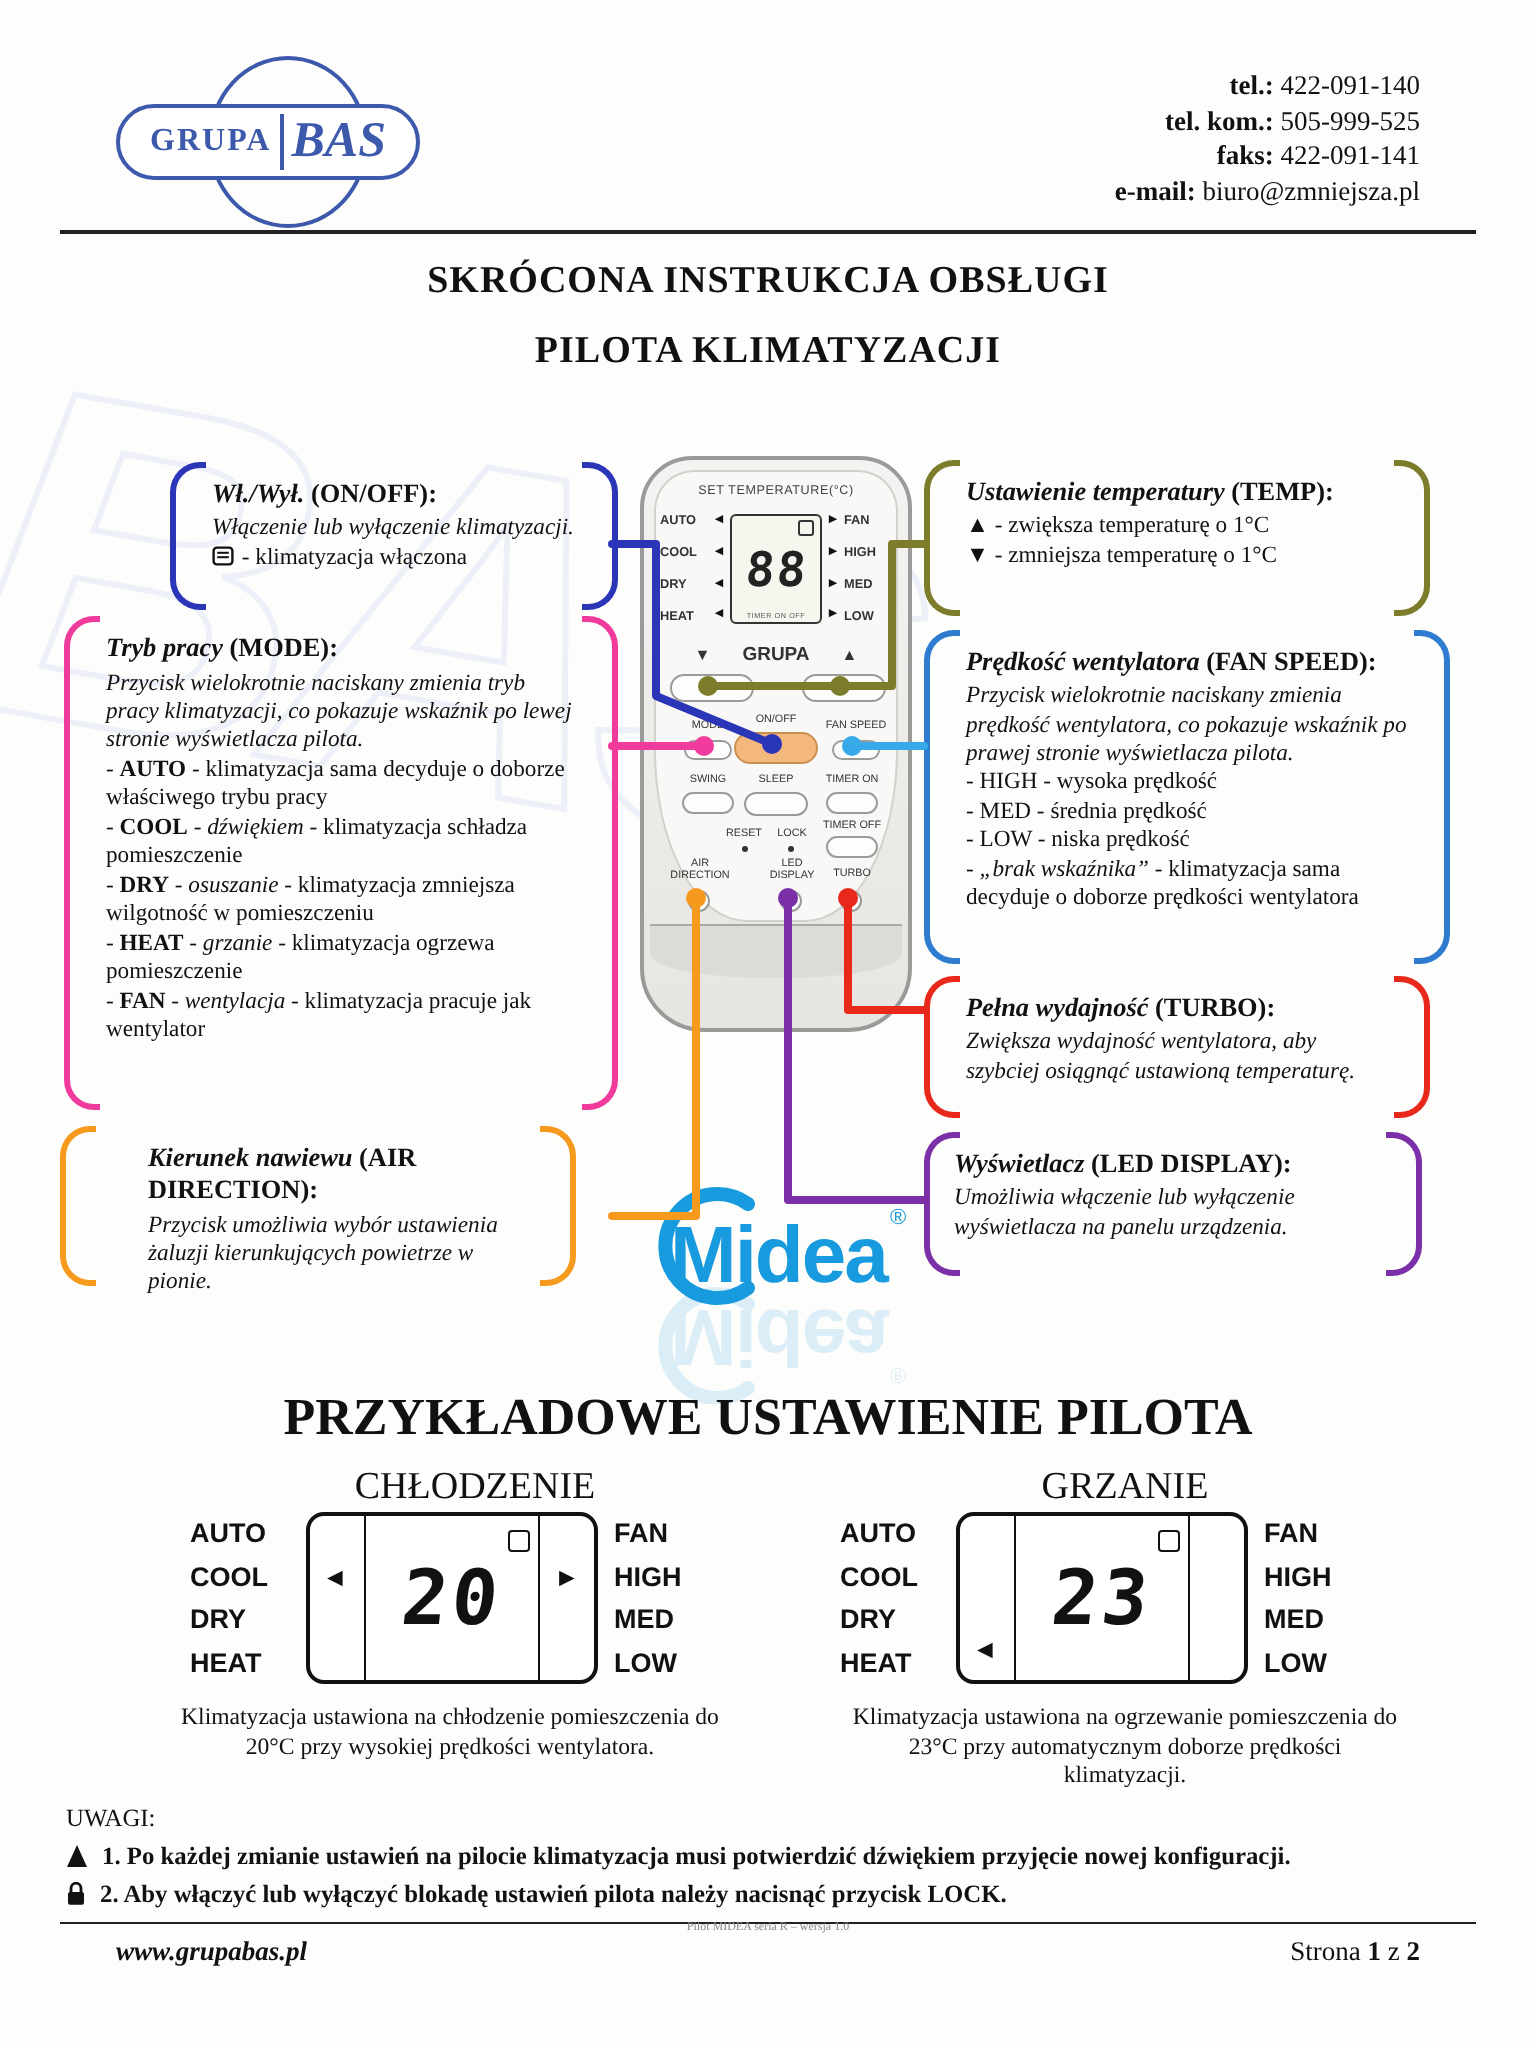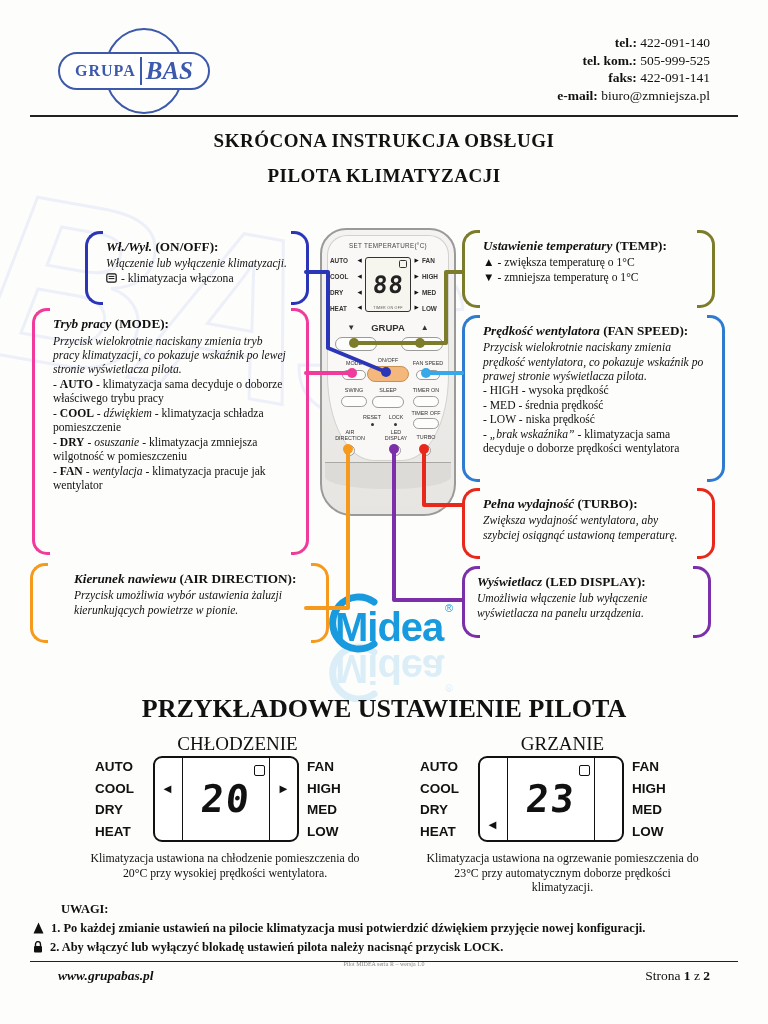--- a/index.html
+++ b/index.html
@@ -71,21 +71,21 @@
   .ex-strip{position:absolute;top:0;bottom:0;width:27px}
   .ex-strip.l{left:0;border-right:1.5px solid #111}
   .ex-strip.r{right:0;border-left:1.5px solid #111}
   .ex-tri{position:absolute;font-size:13px;line-height:13px;color:#111}
   .ex-digits{position:absolute;left:29px;right:29px;top:4px;bottom:4px;display:flex;align-items:center;justify-content:center;
         font:700 38px "DejaVu Sans Mono",monospace;transform:skewX(-6deg);letter-spacing:2px;color:#111}
   .ex-ico{position:absolute;top:7px;right:32px;width:9px;height:9px;border:1.6px solid #111;border-radius:2px}
   .ex-cap{position:absolute;top:851px;text-align:center;font-size:11.8px;line-height:14.5px;z-index:2}
   
   .uwagi{position:absolute;left:33px;top:902px;right:28px;font-size:12.4px;z-index:2}
-  .uwagi-title{font-weight:700;margin-left:28px;margin-bottom:3px}
+  .uwagi-title{font-weight:400;margin-bottom:3px}
   .note{display:flex;gap:7px;font-weight:700;line-height:16.5px;margin-bottom:2px;align-items:flex-start}
   .note svg{flex:none;margin-top:2px}
   .rule-bottom{position:absolute;left:30px;right:30px;top:961px;border-top:1.6px solid #222}
   .f-doc{position:absolute;top:961px;left:0;right:0;text-align:center;font-size:6px;color:#888;z-index:2}
   .f-site{position:absolute;left:58px;top:968px;font-style:italic;font-weight:700;font-size:13.5px;z-index:2}
   .f-page{position:absolute;right:58px;top:968px;font-size:13.5px;z-index:2}
   .f-page b{font-weight:700}
 </style>
 </head>
 <body>
@@ -125,24 +125,25 @@
         </svg><span> - klimatyzacja włączona</span>
     </div>
   </div>
 
   <div class="callout" style="left: 32px; top: 308px; width: 277px; height: 247px; line-height: 1.25; --bc: #f03a9c;">
     <div class="co-title"><span class="pl">Tryb pracy </span><span class="en">(MODE):</span></div>
     <div class="co-desc">Przycisk wielokrotnie naciskany zmienia tryb pracy klimatyzacji, co pokazuje wskaźnik po lewej stronie wyświetlacza pilota.</div>
     <div class="co-item"><span> - </span><span class="b">AUTO</span><span class="i"></span><span> - klimatyzacja sama decyduje o doborze właściwego trybu pracy</span></div>
     <div class="co-item"><span>- </span><span class="b">COOL</span><span class="i"> - dźwiękiem</span><span> - klimatyzacja schładza pomieszczenie</span></div>
     <div class="co-item"><span>- </span><span class="b">DRY</span><span class="i"> - osuszanie</span><span> - klimatyzacja zmniejsza wilgotność w pomieszczeniu</span></div>
+    <div class="co-item"><span>- </span><span class="b">HEAT</span><span class="i"> - grzanie</span><span> - klimatyzacja ogrzewa pomieszczenie</span></div>
     <div class="co-item"><span>- </span><span class="b">FAN</span><span class="i"> - wentylacja</span><span> - klimatyzacja pracuje jak wentylator</span></div>
   </div>
 
-  <div class="callout" style="left: 30px; top: 563px; width: 299px; height: 80px; padding-left: 44px; --bc: #f59a1d;">
+  <div class="callout" style="left: 30px; top: 563px; width: 258px; height: 80px; padding-left: 44px; --bc: #f59a1d;">
     <div class="co-title"><span class="pl">Kierunek nawiewu </span><span class="en">(AIR DIRECTION):</span></div>
     <div class="co-desc">Przycisk umożliwia wybór ustawienia żaluzji kierunkujących powietrze w pionie.</div>
   </div>
 
   <div class="callout" style="left: 462px; top: 230px; width: 253px; height: 78px; --bc: #7c7c2a;">
     <div class="co-title"><span class="pl">Ustawienie temperatury </span><span class="en">(TEMP):</span></div>
     <div class="co-item"><span>▲</span><span> - zwiększa temperaturę o 1°C</span></div>
     <div class="co-item"><span>▼</span><span> - zmniejsza temperaturę o 1°C</span></div>
   </div>
 

